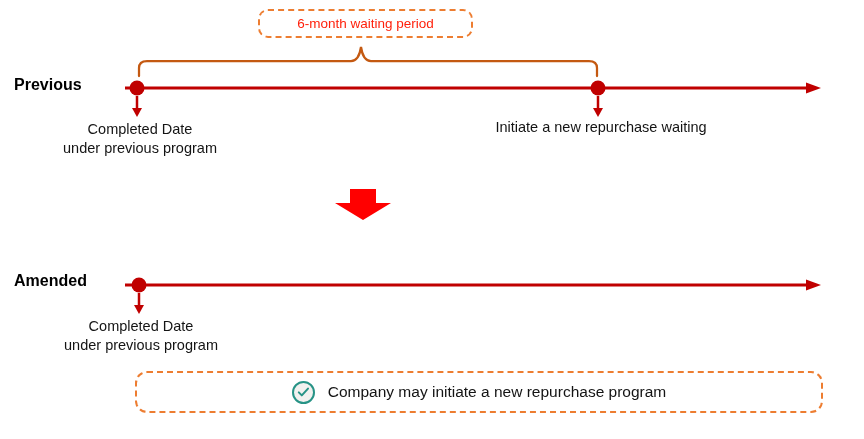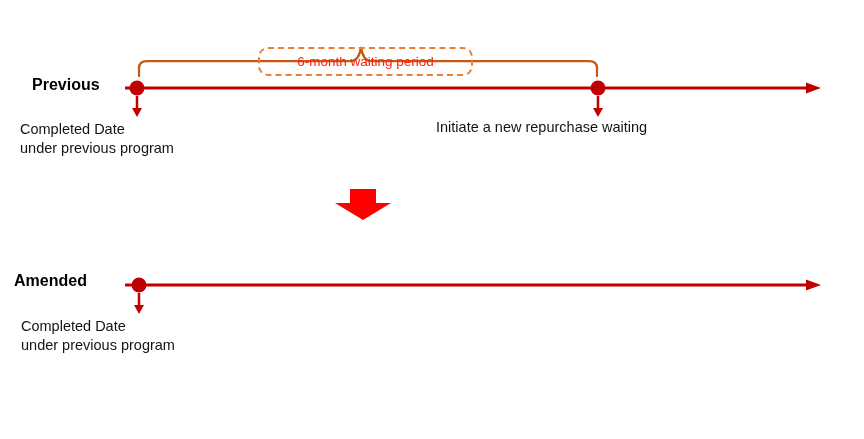--- a/index.html
+++ b/index.html
@@ -14,30 +14,30 @@
   .abs { position: absolute; }
 
   .section-label {
     font-size: 16px;
     font-weight: bold;
     color: #000000;
   }
   .event-label {
     font-size: 14.5px;
     color: #141414;
+    text-align: center;
     white-space: pre-line;
     line-height: 1.28;
   }
   .dashed-box {
     box-sizing: border-box;
     border: 2px dashed var(--dashed-orange);
     display: flex;
     align-items: center;
     justify-content: center;
-    margin-top: 38px;
   }
   .waiting-box { border-radius: 10px; }
   .waiting-text {
     color: var(--label-red);
     font-size: 13.5px;
   }
   .outcome-box { border-radius: 12px; gap: 13px; }
   .outcome-text {
     font-size: 15.5px;
     color: #141414;
@@ -98,26 +98,34 @@
     <polygon class="red-fill" points="821,285 806,279.5 806,290.5"></polygon>
     <circle class="red-fill" cx="139" cy="285" r="7.5"></circle>
     <line class="marker-line" x1="139" y1="293" x2="139" y2="306"></line>
     <polygon class="red-fill" points="139,314 134,305 144,305"></polygon>
   </svg>
 
   <div class="abs dashed-box waiting-box" style="left:258px; top:9px; width:215px; height:29px;">
     <span class="waiting-text">6-month waiting period</span>
   </div>
 
-  <div class="abs section-label" style="left:32px; top:76px;text-align:right;">Previous</div>
+  <div class="abs section-label" style="left:14px; top:76px;text-align:right;">Previous</div>
 
   <div class="abs event-label" style="left:20px; top:120px; width:240px;">Completed Date
 under previous program</div>
 
   <div class="abs event-label" style="left:436px; top:118px; width:330px;">Initiate a new repurchase waiting</div>
 
   <div class="abs section-label" style="left:14px; top:272px;">Amended</div>
 
   <div class="abs event-label" style="left:21px; top:317px; width:240px;">Completed Date
 under previous program</div>
 
+  <div class="abs dashed-box outcome-box" style="left:135px; top:371px; width:688px; height:42px;">
+    <span class="check-badge">
+      <svg width="13" height="11" viewBox="0 0 13 11">
+        <path class="check-path" d="M1.8,5.4 L4.8,8.4 L11,1.6"></path>
+      </svg>
+    </span>
+    <span class="outcome-text">Company may initiate a new repurchase program</span>
+  </div>
 
 </div>
 
 </body></html>

